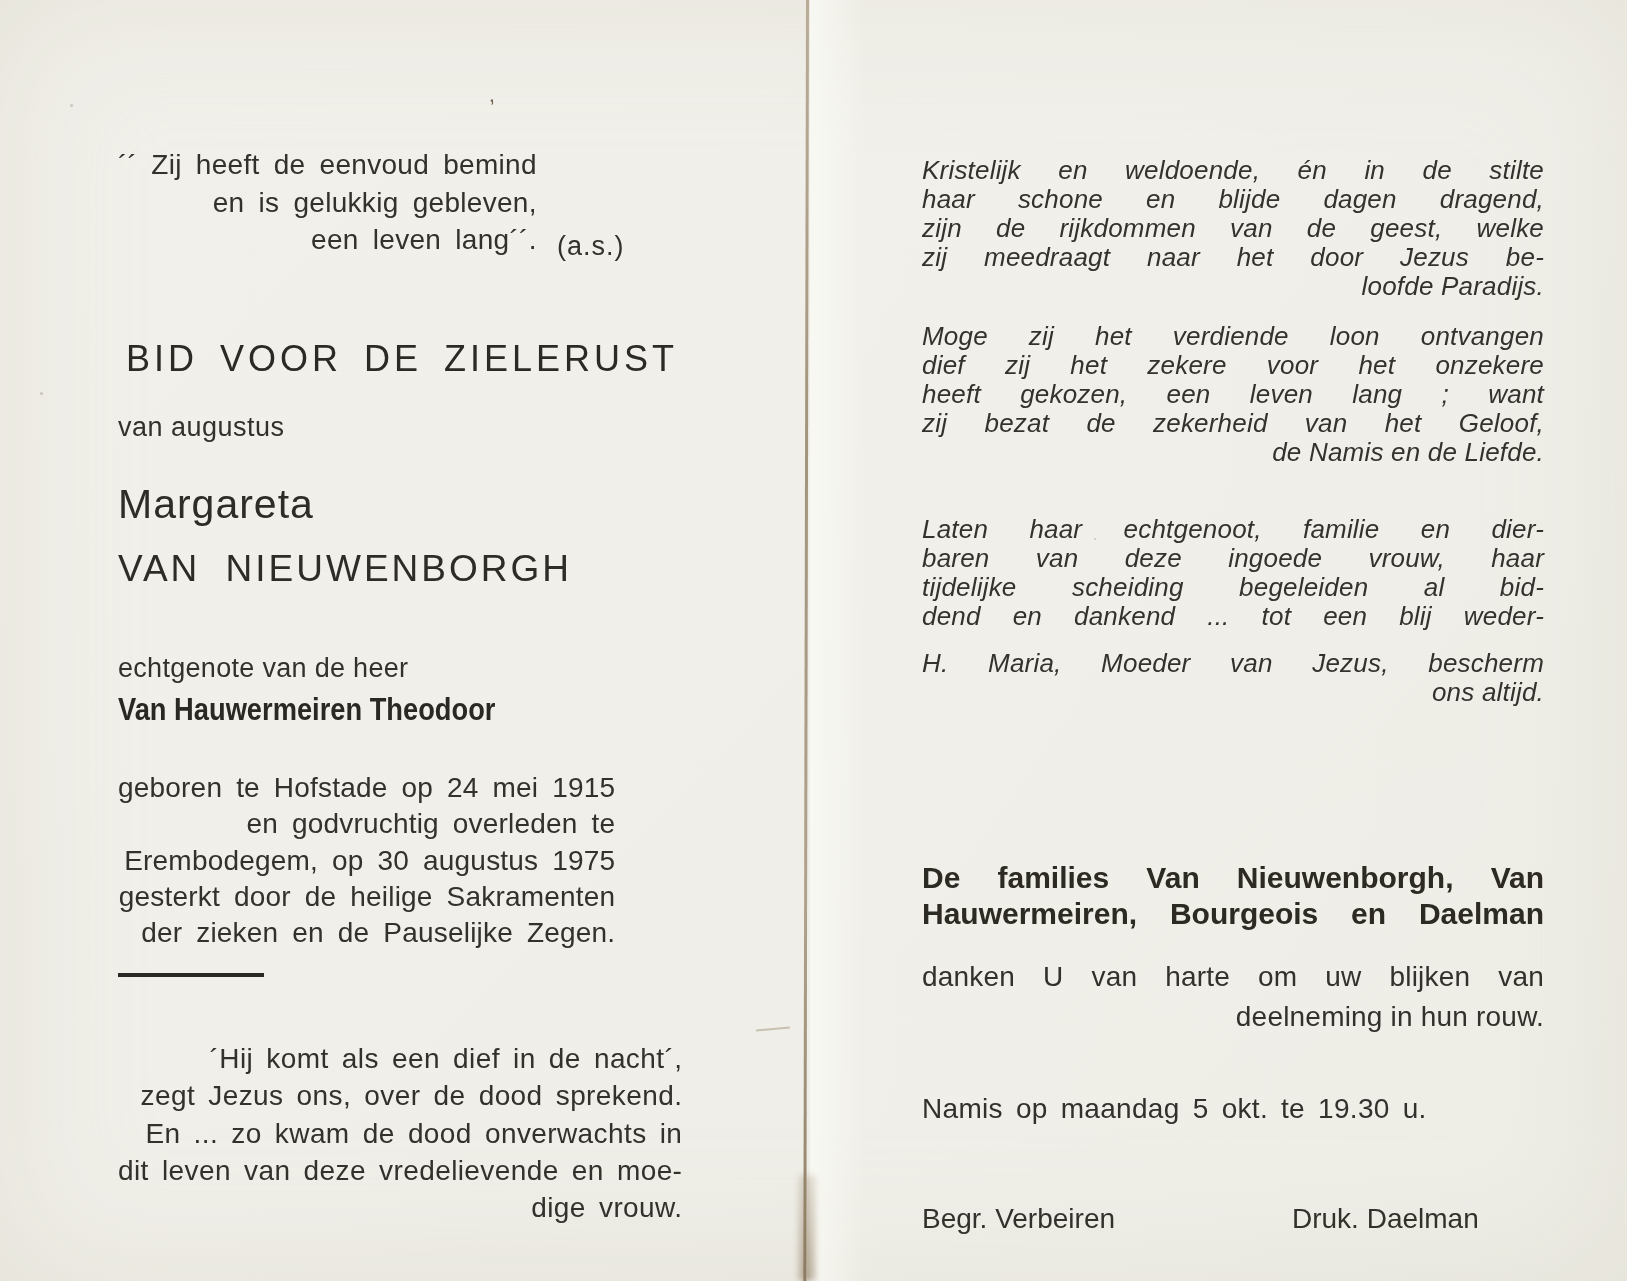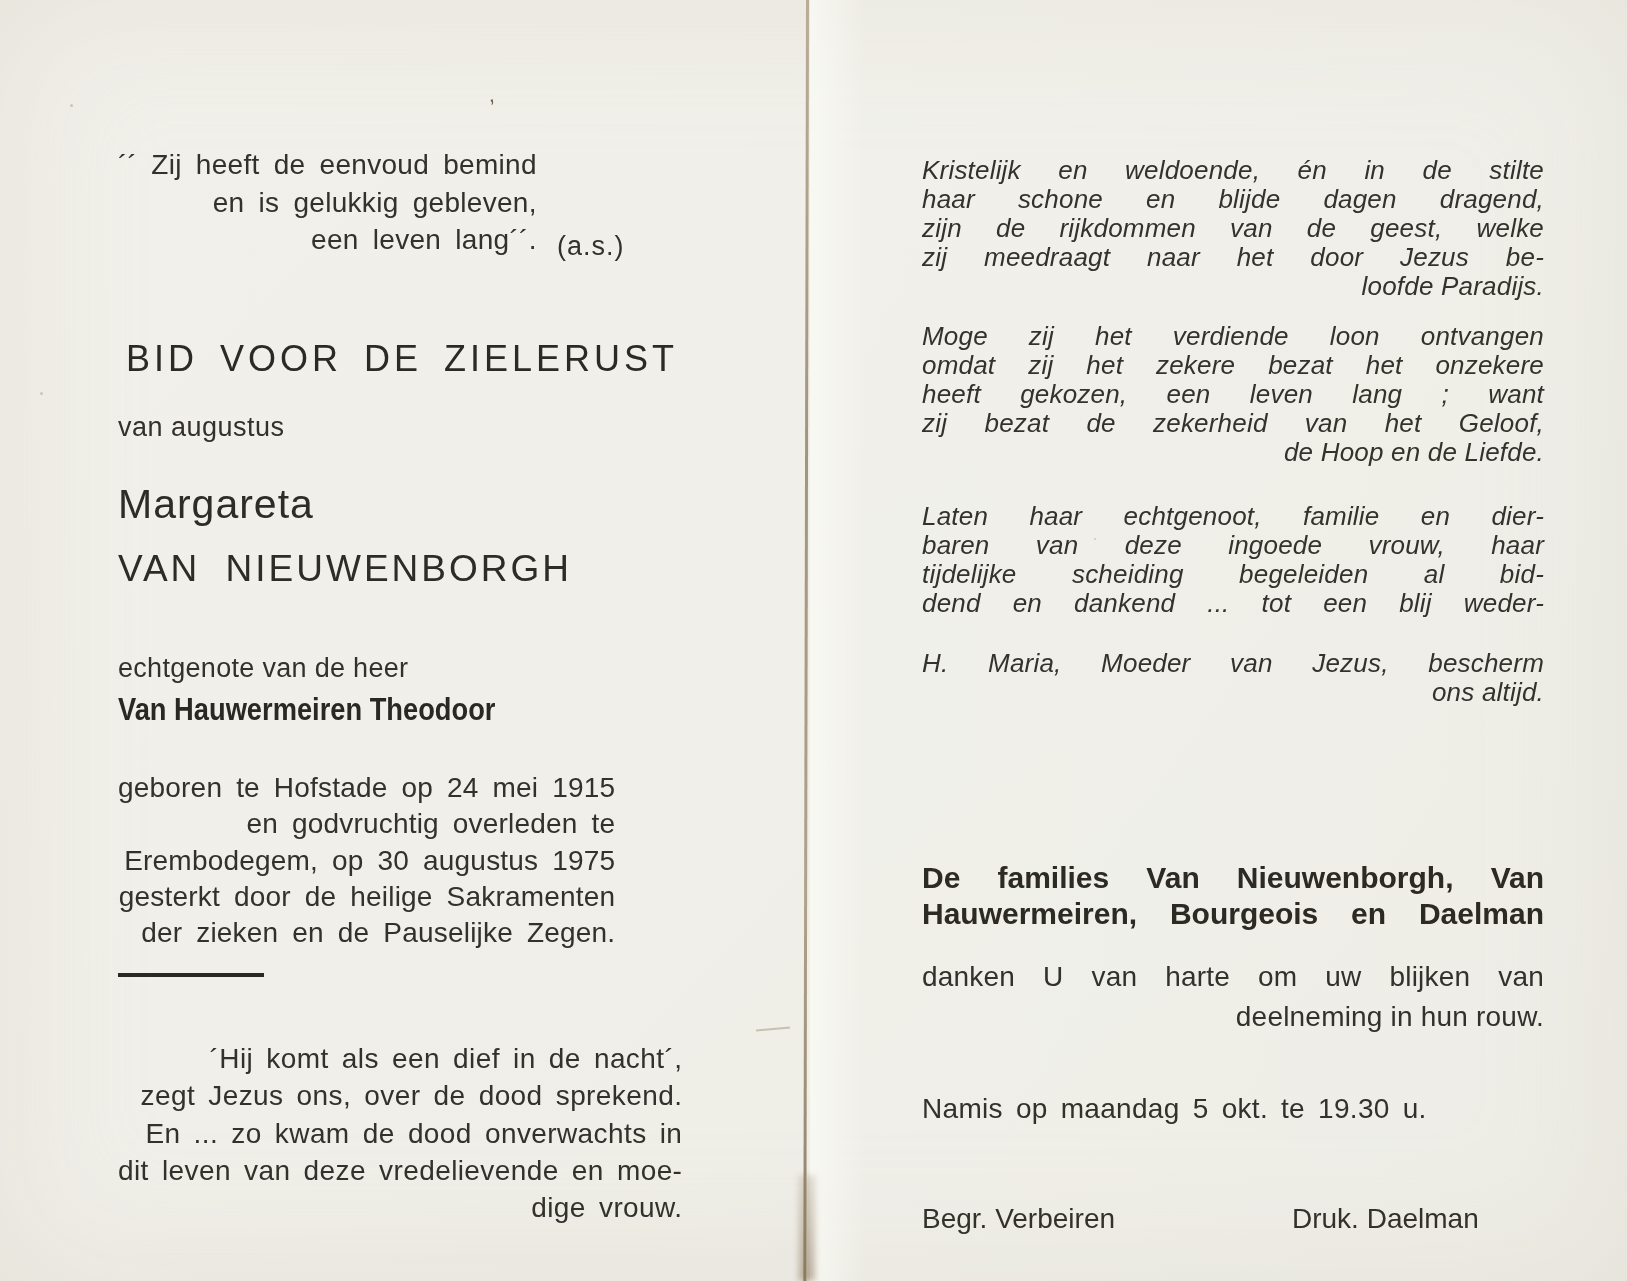--- a/index.html
+++ b/index.html
@@ -58,21 +58,21 @@
                transform:scaleX(0.88);transform-origin:left center;color:#2a2822;}
   .life{top:770px;left:0;font-size:28px;line-height:36.3px;word-spacing:6px;letter-spacing:0.2px;}
   .divider-rule{position:absolute;top:973px;left:0;width:146px;height:4px;background:#2b2925;}
   .closing{top:1040px;left:0;font-size:28px;line-height:37.3px;word-spacing:5px;letter-spacing:0.4px;}
 
   
   .page-right{position:absolute;left:922px;top:0;width:622px;height:100%;}
   .para{font-size:26px;line-height:29px;letter-spacing:0.2px;width:622px;color:#34322c;font-style:italic;}
   .p1{top:156px;left:0;}
   .p2{top:322px;left:0;}
-  .p3{top:502px;left:0;}
+  .p3{top:515px;left:0;}
   .p4{top:649px;left:0;}
   .family-bold{top:860px;left:0;width:622px;font-size:30px;line-height:36px;font-weight:700;color:#2d2a24;}
   .thanks{top:957px;left:0;width:622px;font-size:28px;line-height:40px;letter-spacing:0.2px;}
   .service{top:1093px;left:0;font-size:28px;word-spacing:5px;letter-spacing:0.3px;}
   .footer-row{top:1203px;left:0;width:622px;height:32px;font-size:28px;}
   .footer-left{position:absolute;left:0;top:0;}
   .footer-right{position:absolute;left:370px;top:0;}
 </style>
 </head>
 <body>
@@ -133,24 +133,24 @@
     <div class="block para p1 justify">
         <div class="line just">Kristelijk en weldoende, én in de stilte</div>
         <div class="line just">haar schone en blijde dagen dragend,</div>
         <div class="line just">zijn de rijkdommen van de geest, welke</div>
         <div class="line just">zij meedraagt naar het door Jezus be-</div>
         <div class="line">loofde Paradijs.</div>
       </div>
 
     <div class="block para p2 justify">
         <div class="line just">Moge zij het verdiende loon ontvangen</div>
-        <div class="line just">omdat zij het zekere bezat het onzekere</div>
+        <div class="line just">dief zij het zekere voor het onzekere</div>
         <div class="line just">heeft gekozen, een leven lang ; want</div>
         <div class="line just">zij bezat de zekerheid van het Geloof,</div>
-        <div class="line">de Hoop en de Liefde.</div>
+        <div class="line">de Namis en de Liefde.</div>
       </div>
 
     <div class="block para p3 justify">
         <div class="line just">Laten haar echtgenoot, familie en dier-</div>
         <div class="line just">baren van deze ingoede vrouw, haar</div>
         <div class="line just">tijdelijke scheiding begeleiden al bid-</div>
         <div class="line just">dend en dankend ... tot een blij weder-</div>
       </div>
 
     <div class="block para p4 justify">

